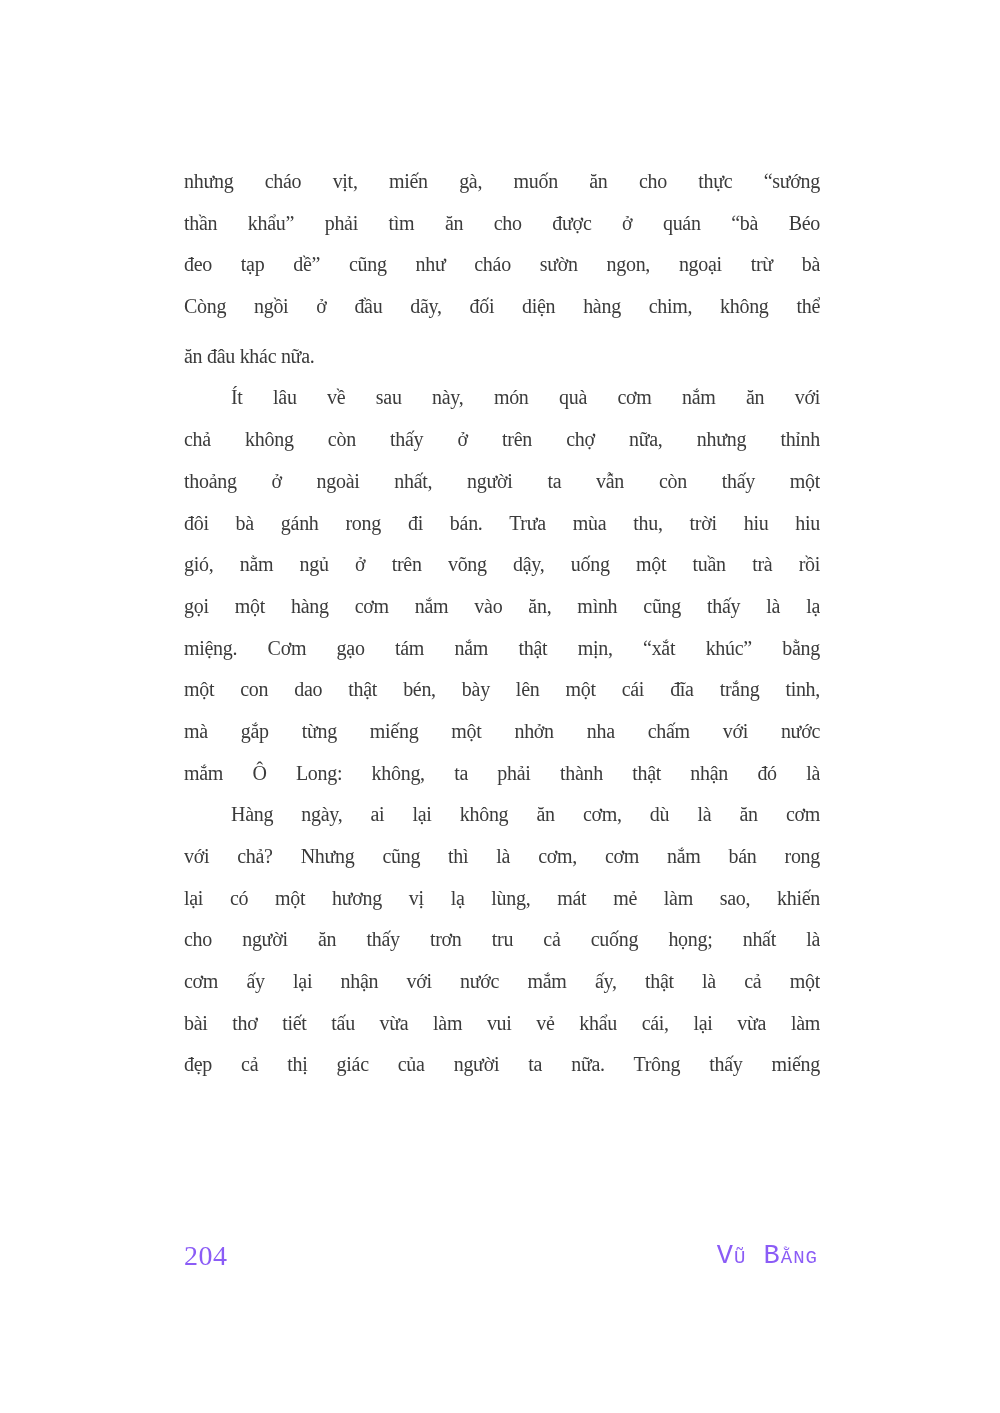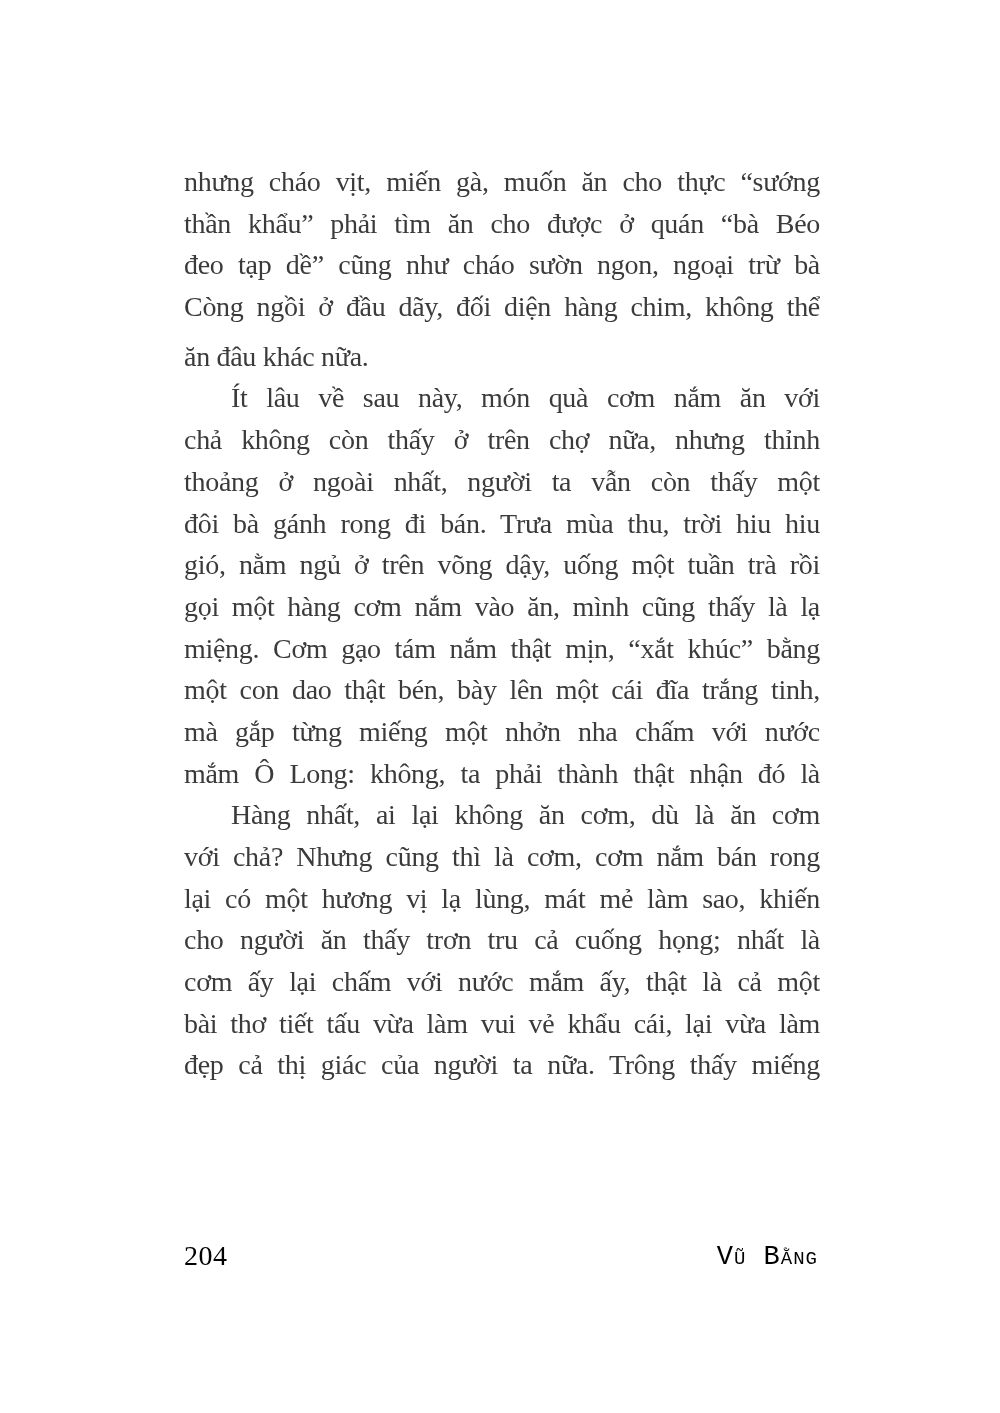--- a/index.html
+++ b/index.html
@@ -18,21 +18,21 @@
     position: absolute;
     inset: 0;
     background: #ffffff;
   }
   .text-block {
     position: absolute;
     left: 184px;
     top: 161px;
     width: 636px;
     color: #3b3b3b;
-    font-size: 28px;
+    font-size: 20px;
     letter-spacing: -0.3px;
     overflow: hidden;
   }
   .paragraph {
     margin: 0;
     padding: 0;
   }
   .line {
     height: 41.7px;
     line-height: 41.7px;
@@ -48,22 +48,22 @@
   .line.first-indent {
     padding-left: 47px;
   }
   .footer {
     position: absolute;
     left: 184px;
     top: 1240px;
     width: 634px;
     display: flex;
     justify-content: space-between;
-    align-items: flex-end;
-    color: #000000;
+    align-items: center;
+    color: #8b5cf6;
     font-size: 28px;
   }
   .page-number {
     letter-spacing: 0.5px;
   }
   .author-name {
     font-variant: small-caps;
     letter-spacing: 1px;
     font-size: 27px;
     font-family: Liberation Mono, monospace;
@@ -89,25 +89,25 @@
         <div class="line">thoảng ở ngoài nhất, người ta vẫn còn thấy một</div>
         <div class="line">đôi bà gánh rong đi bán. Trưa mùa thu, trời hiu hiu</div>
         <div class="line">gió, nằm ngủ ở trên võng dậy, uống một tuần trà rồi</div>
         <div class="line">gọi một hàng cơm nắm vào ăn, mình cũng thấy là lạ</div>
         <div class="line">miệng. Cơm gạo tám nắm thật mịn, “xắt khúc” bằng</div>
         <div class="line">một con dao thật bén, bày lên một cái đĩa trắng tinh,</div>
         <div class="line">mà gắp từng miếng một nhởn nha chấm với nước</div>
         <div class="line">mắm Ô Long: không, ta phải thành thật nhận đó là</div>
       </div>
       <div class="paragraph">
-        <div class="line first-indent">Hàng nhất, ai lại không ăn cơm, dù là ăn cơm</div>
+        <div class="line first-indent">Hàng ngày, ai lại không ăn cơm, dù là ăn cơm</div>
         <div class="line">với chả? Nhưng cũng thì là cơm, cơm nắm bán rong</div>
         <div class="line">lại có một hương vị lạ lùng, mát mẻ làm sao, khiến</div>
         <div class="line">cho người ăn thấy trơn tru cả cuống họng; nhất là</div>
-        <div class="line">cơm ấy lại chấm với nước mắm ấy, thật là cả một</div>
+        <div class="line">cơm ấy lại nhận với nước mắm ấy, thật là cả một</div>
         <div class="line">bài thơ tiết tấu vừa làm vui vẻ khẩu cái, lại vừa làm</div>
         <div class="line">đẹp cả thị giác của người ta nữa. Trông thấy miếng</div>
       </div>
     </div>
 
   <div class="footer">
     <span class="page-number">204</span>
     <span class="author-name">Vũ Bằng</span>
   </div>
 

